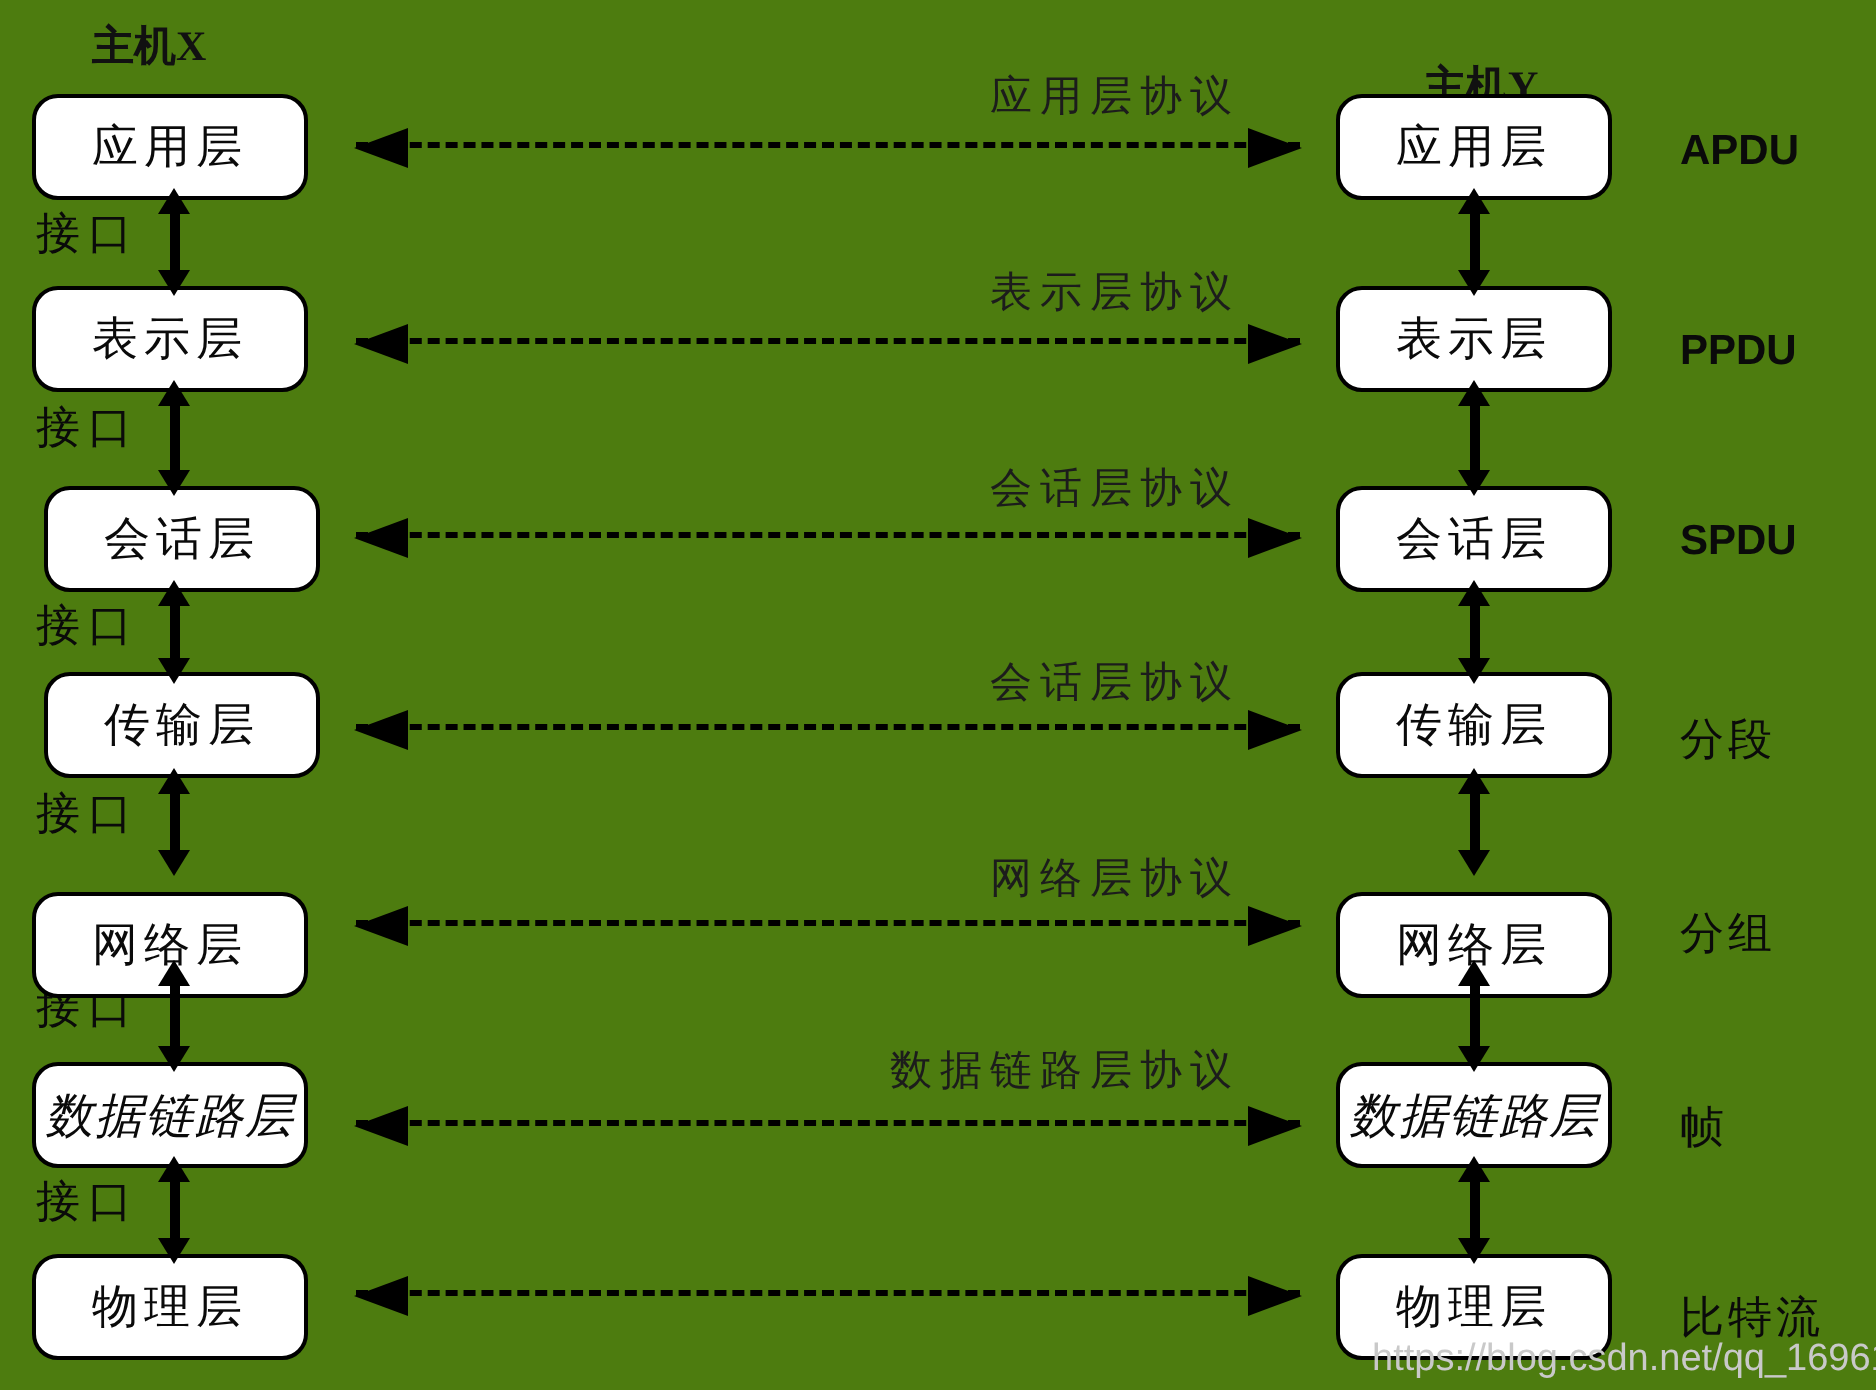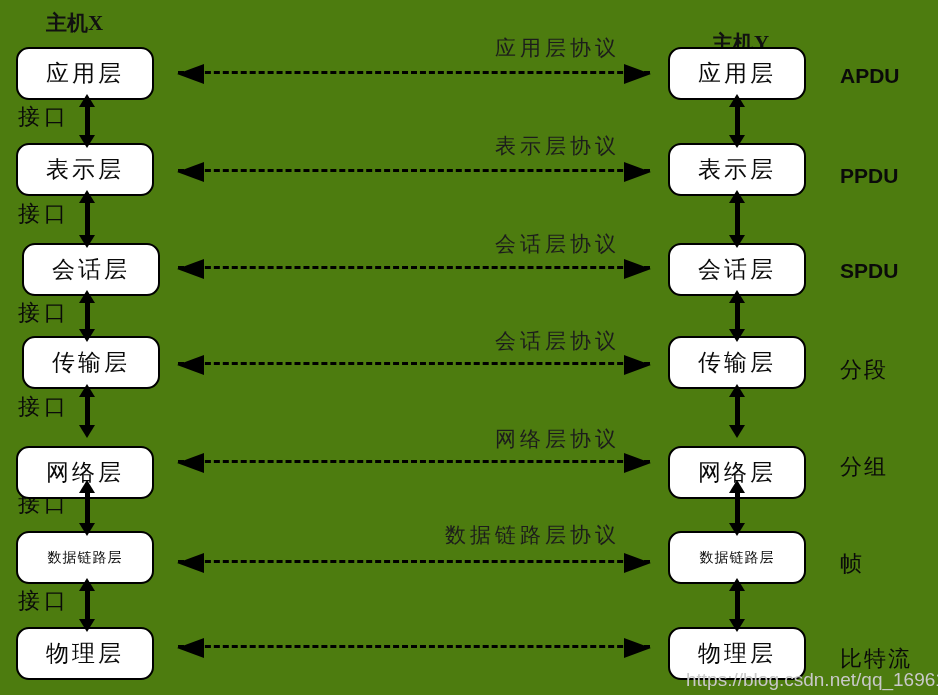--- a/index.html
+++ b/index.html
@@ -41,21 +41,21 @@
     white-space: nowrap;
     box-sizing: border-box;
     z-index: 2;
   }
   .lbox { left: 16px; }
   .rbox { left: 668px; }
   .lbox.t3, .lbox.t4 { left: 22px; }
   .t1 { top: 47px; }  .t2 { top: 143px; } .t3 { top: 243px; }
   .t4 { top: 336px; } .t5 { top: 433px; margin-top: 13px; } .t6 { top: 531px; }
   .t7 { top: 627px; }
-  .lbox.t6, .rbox.t6 { letter-spacing: 1px; font-size: 14px; }
+  .lbox.t6, .rbox.t6 { letter-spacing: 1px; font-size: 24px; font-style: italic; }
 
   
   .iface {
     position: absolute;
     left: 18px;
     font-size: 22px;
     letter-spacing: 4px;
     white-space: nowrap;
     z-index: 1;
   }

